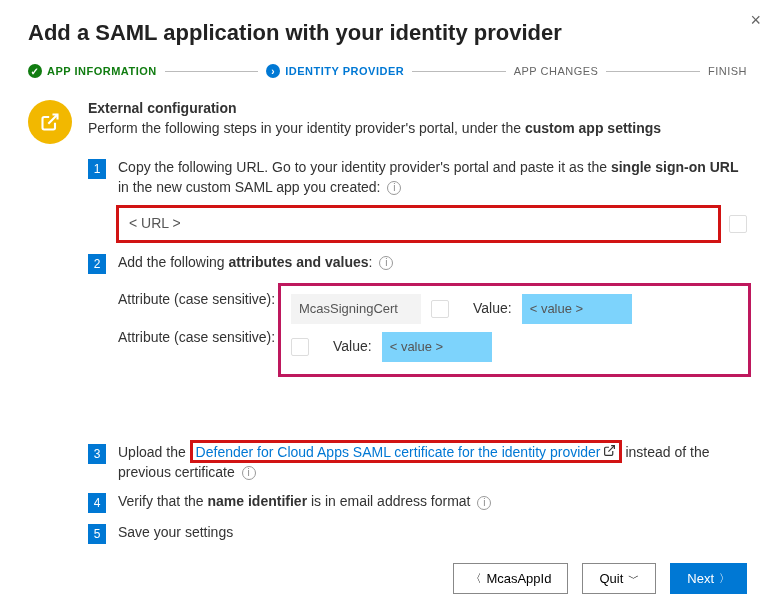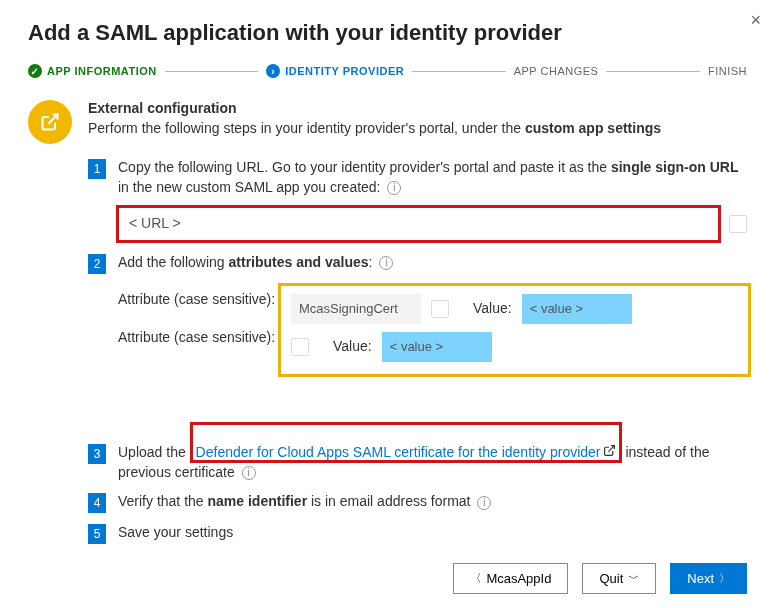--- a/index.html
+++ b/index.html
@@ -109,21 +109,21 @@
     background:#fff;
     height:38px;
     display:flex; align-items:center;
   }
   .copy-ghost {
     width:18px; height:18px;
     border:1.5px solid #ddd; border-radius:2px;
   }
 
   .attr-block {
-    border:3px solid #eab308;
+    border:3px solid #be185d;
     padding:8px 10px 4px 10px;
     margin-top:8px;
     margin-left: 160px;
   }
   .attr-row {
     display:flex; align-items:center;
     margin-bottom:8px;
     gap:10px;
   }
   .attr-row .readonly {
@@ -141,21 +141,21 @@
     padding:6px 8px;
     font-size:13px;
     color:#555;
   }
   .attr-rows-wrap { position:relative; }
 
   .cert-link {
     color:#0078d4;
     text-decoration:none;
     border:3px solid #d11313;
-    padding:19px 3px 0 3px;
+    padding:1px 3px 0 3px;
     display:inline;
   }
   .ext-ico-inline {
     display:inline-block;
     vertical-align:middle;
     margin-left:2px;
   }
 
   .footer {
     position:absolute;

